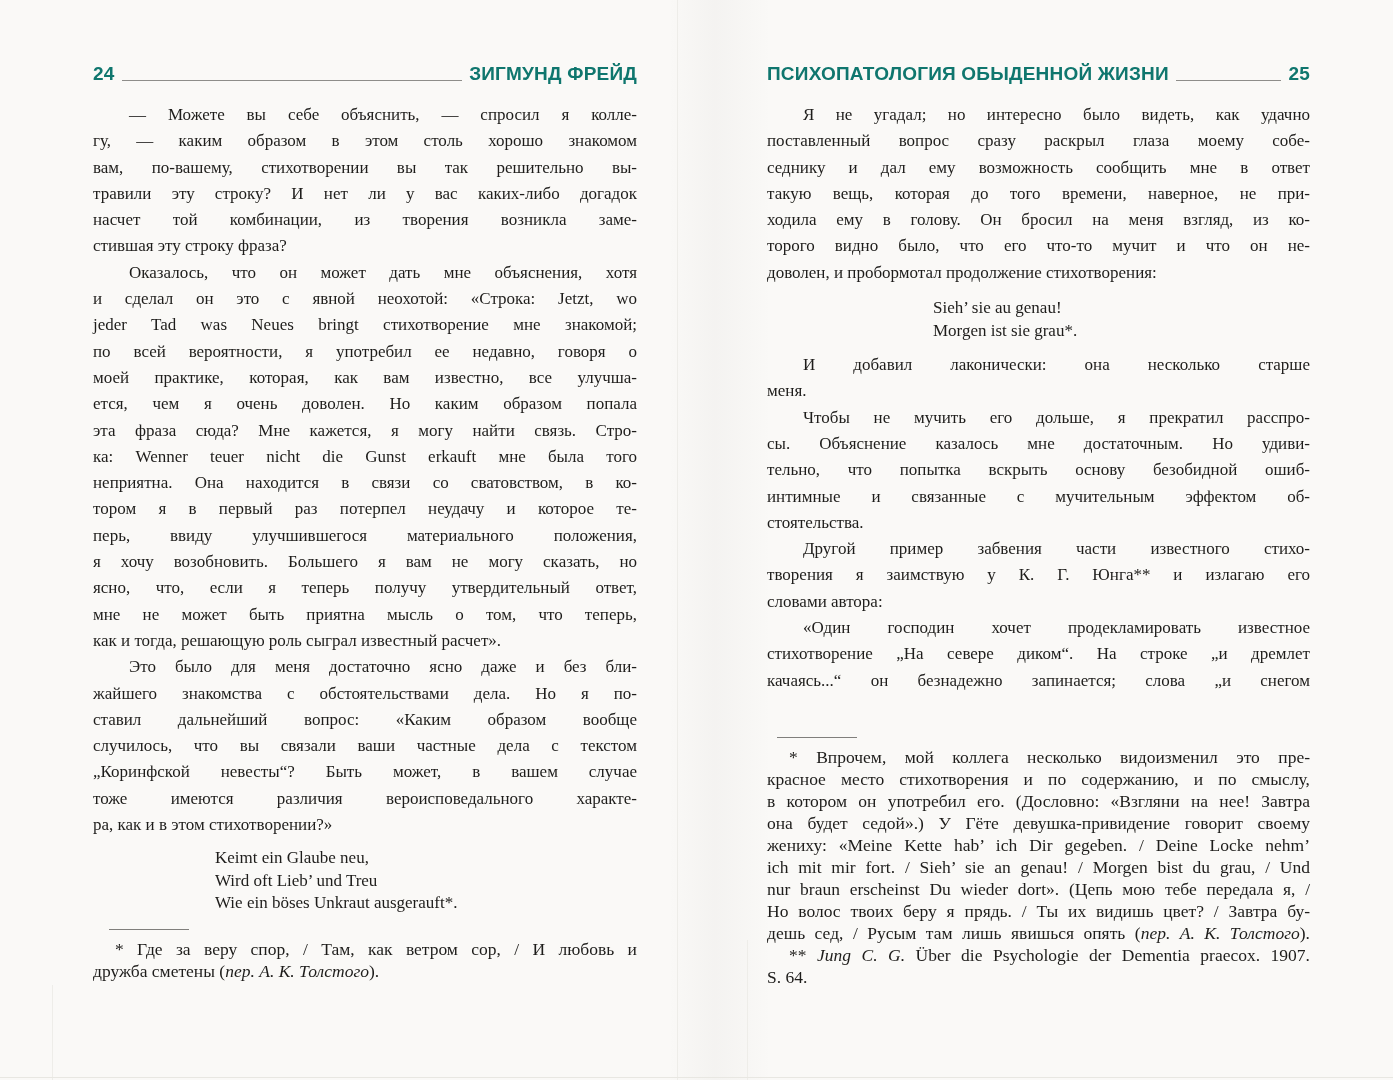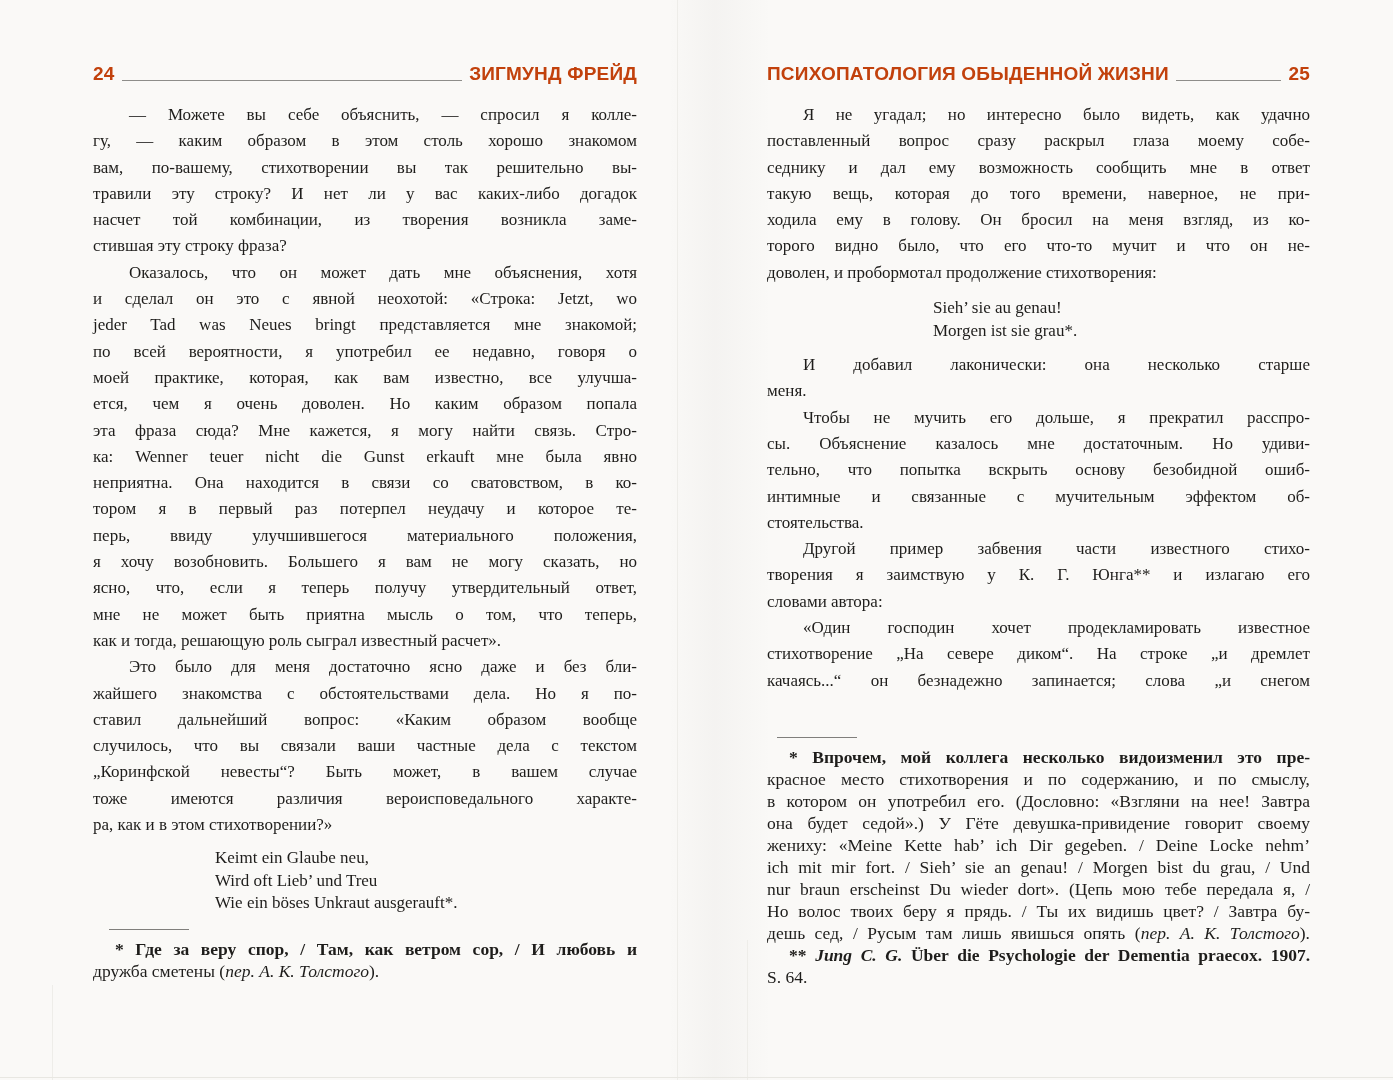--- a/index.html
+++ b/index.html
@@ -13,21 +13,21 @@
   }
   .page{position:absolute;top:0;height:1080px;}
   #pageL{left:93px;width:544px;}
   #pageR{left:767px;width:543px;}
 
   .hdr{
     position:absolute;top:63px;left:0;right:0;
     display:flex;align-items:flex-end;
     font-family:"Liberation Sans", sans-serif;
     font-weight:bold;font-size:19px;line-height:22px;
-    color:#c2410c;letter-spacing:0.2px;
+    color:#0f766e;letter-spacing:0.2px;
     white-space:nowrap;
   }
   .hdr .rule{flex:1;border-bottom:1.5px solid #8e8d8a;margin:0 7px 4px 7px;}
 
   .bodytext{
     position:absolute;top:102px;left:0;right:0;
     font-size:17px;line-height:26.3px;
   }
   .line{text-align:justify;text-align-last:justify;}
   .line.end{text-align-last:left;}
@@ -41,21 +41,21 @@
   .fnarea{
     position:absolute;left:0;right:0;
     font-size:17.5px;line-height:22px;
   }
   #pageL .fnarea{top:929px;}
   #pageR .fnarea{top:737px;}
   .fnsep{width:80px;border-top:1px solid #807f7c;}
   #pageL .fnsep{margin-left:16px;}
   #pageR .fnsep{margin-left:10px;}
   .fnblocks{margin-top:8px;}
-  .fnote .line.ind{text-indent:22px;font-weight:bold;}
+  .fnote .line.ind{text-indent:22px;}
 
   .it{font-style:italic;}
 
   
   .gutter-shadow{
     position:absolute;left:668px;top:0;width:104px;height:1080px;
     background:linear-gradient(90deg, rgba(60,55,45,0) 0%, rgba(60,55,45,0.03) 45%, rgba(60,55,45,0) 100%);
     pointer-events:none;
   }
   .edge-v{position:absolute;width:1px;background:#eeede9;pointer-events:none;}
@@ -81,26 +81,26 @@
         <div class="line ind"><span>— Можете вы себе объяснить, — спросил я колле-</span></div>
         <div class="line"><span>гу, — каким образом в этом столь хорошо знакомом</span></div>
         <div class="line"><span>вам, по-вашему, стихотворении вы так решительно вы-</span></div>
         <div class="line"><span>травили эту строку? И нет ли у вас каких-либо догадок</span></div>
         <div class="line"><span>насчет той комбинации, из творения возникла заме-</span></div>
         <div class="line end"><span>стившая эту строку фраза?</span></div>
       </div>
       <div class="block para">
         <div class="line ind"><span>Оказалось, что он может дать мне объяснения, хотя</span></div>
         <div class="line"><span>и сделал он это с явной неохотой: «Строка: Jetzt, wo</span></div>
-        <div class="line"><span>jeder Tad was Neues bringt представляется мне знакомой;</span></div>
+        <div class="line"><span>jeder Tad was Neues bringt стихотворение мне знакомой;</span></div>
         <div class="line"><span>по всей вероятности, я употребил ее недавно, говоря о</span></div>
         <div class="line"><span>моей практике, которая, как вам известно, все улучша-</span></div>
         <div class="line"><span>ется, чем я очень доволен. Но каким образом попала</span></div>
         <div class="line"><span>эта фраза сюда? Мне кажется, я могу найти связь. Стро-</span></div>
-        <div class="line"><span>ка: Wenner teuer nicht die Gunst erkauft мне была явно</span></div>
+        <div class="line"><span>ка: Wenner teuer nicht die Gunst erkauft мне была того</span></div>
         <div class="line"><span>неприятна. Она находится в связи со сватовством, в ко-</span></div>
         <div class="line"><span>тором я в первый раз потерпел неудачу и которое те-</span></div>
         <div class="line"><span>перь, ввиду улучшившегося материального положения,</span></div>
         <div class="line"><span>я хочу возобновить. Большего я вам не могу сказать, но</span></div>
         <div class="line"><span>ясно, что, если я теперь получу утвердительный ответ,</span></div>
         <div class="line"><span>мне не может быть приятна мысль о том, что теперь,</span></div>
         <div class="line end"><span>как и тогда, решающую роль сыграл известный расчет».</span></div>
       </div>
       <div class="block para">
         <div class="line ind"><span>Это было для меня достаточно ясно даже и без бли-</span></div>

